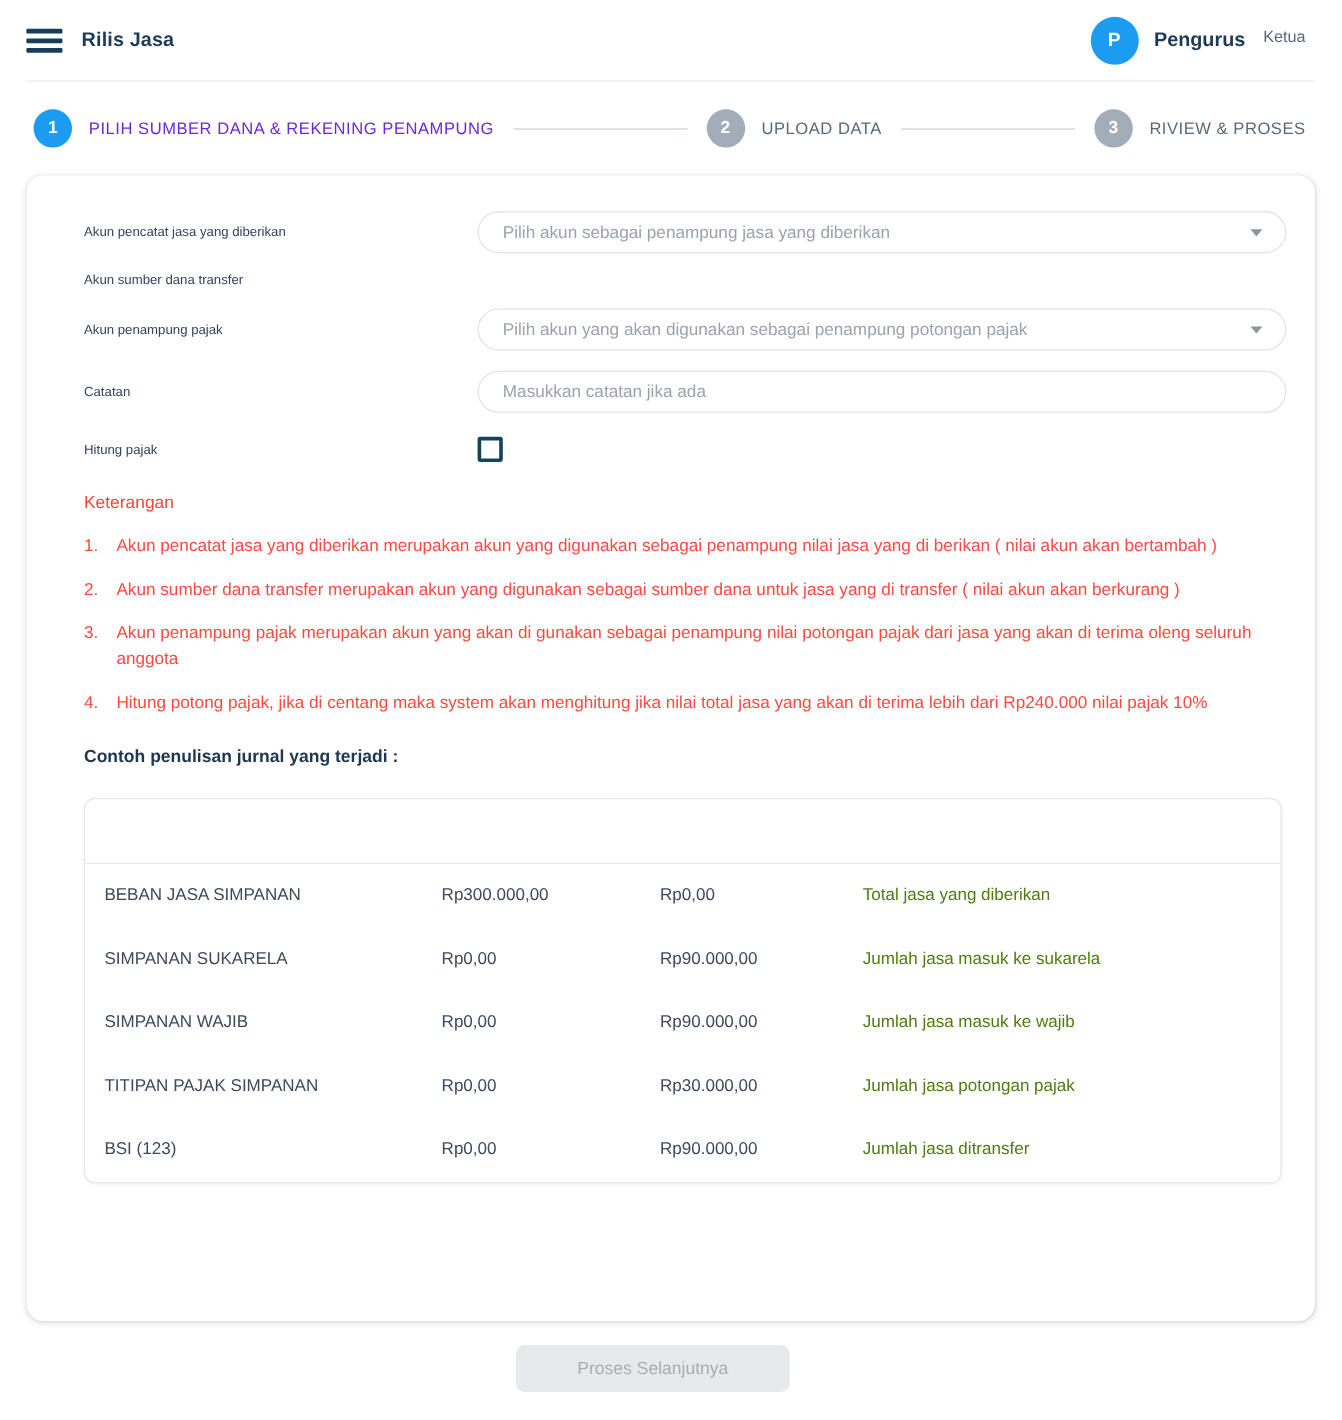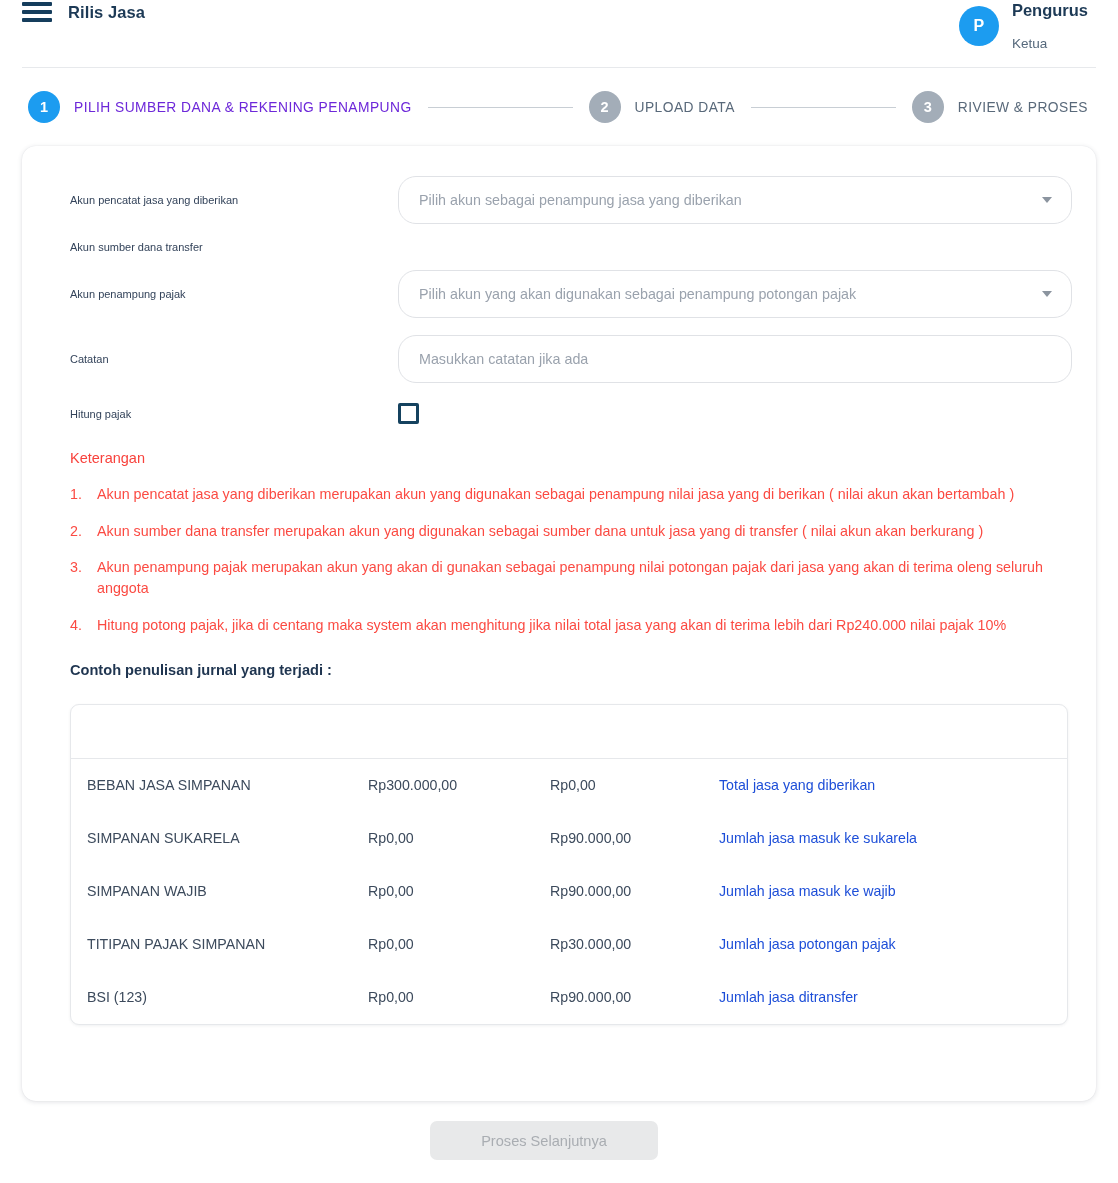--- a/index.html
+++ b/index.html
@@ -10,21 +10,21 @@
     background: #ffffff;
     font-family: "Liberation Sans", sans-serif;
     color: #2d3b48;
     overflow: hidden;
   }
 
   
   .topbar {
     height: 67px;
     display: flex;
-    align-items: flex-start;
+    align-items: center;
     justify-content: space-between;
     padding: 0 30px 0 22px;
     background: #ffffff;
   }
   .topbar-left {
     display: flex;
     align-items: center;
     gap: 16px;
   }
   .hamburger {
@@ -60,21 +60,21 @@
     border-radius: 50%;
     background: #1c9cf0;
     color: #ffffff;
     font-size: 16px;
     font-weight: 600;
     display: flex;
     align-items: center;
     justify-content: center;
     letter-spacing: 0.3px;
   }
-  .user-meta { display: flex; flex-direction: column; line-height: 1.25; gap: 15px; }
+  .user-meta { display: flex; flex-direction: row; line-height: 1.25; gap: 15px; }
   .user-name {
     font-size: 16.5px;
     font-weight: 700;
     color: #1d3a56;
   }
   .user-role {
     font-size: 13.5px;
     font-weight: 400;
     color: #56697c;
   }
@@ -149,21 +149,21 @@
     font-size: 11px;
     color: #33435a;
     padding-left: 22px;
   }
   .form-control {
     flex: 1 1 auto;
     position: relative;
   }
   .select-box, .text-box {
     width: 100%;
-    height: 48px;
+    height: 35px;
     border: 1px solid #e0e2e6;
     border-radius: 18px;
     background: #ffffff;
     display: flex;
     align-items: center;
     padding: 0 20px;
     font-size: 14.3px;
     color: #9aa2ad;
     cursor: pointer;
   }
@@ -248,21 +248,21 @@
   .journal-row {
     display: flex;
     align-items: center;
     height: 53px;
     font-size: 14.2px;
     color: #3c4a5c;
   }
   .cell-account { flex: 0 0 297px; padding-left: 16px; }
   .cell-debit   { flex: 0 0 182px; }
   .cell-credit  { flex: 0 0 169px; }
-  .cell-note    { flex: 1 1 auto; color: #1d4ed8; }
+  .cell-note    { flex: 1 1 auto; color: #4d7c0f; }
 
   
   .footer {
     display: flex;
     justify-content: center;
     padding: 20px 30px 0 0;
   }
   .next-button {
     min-width: 228px;
     height: 39px;

